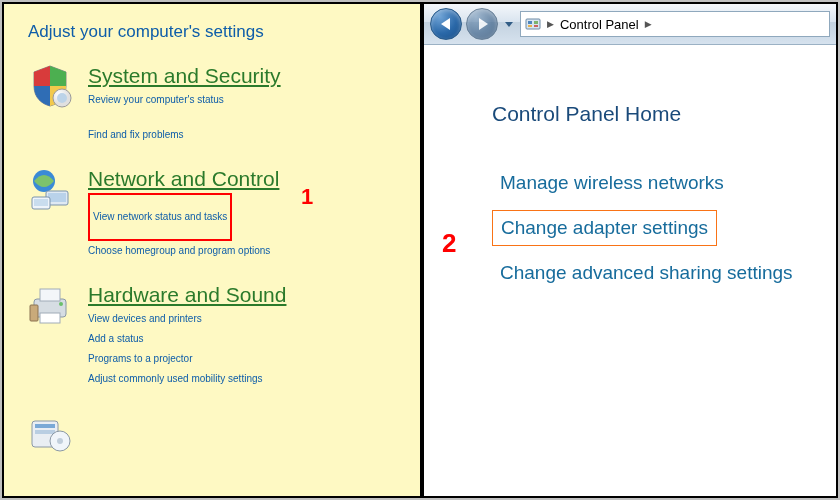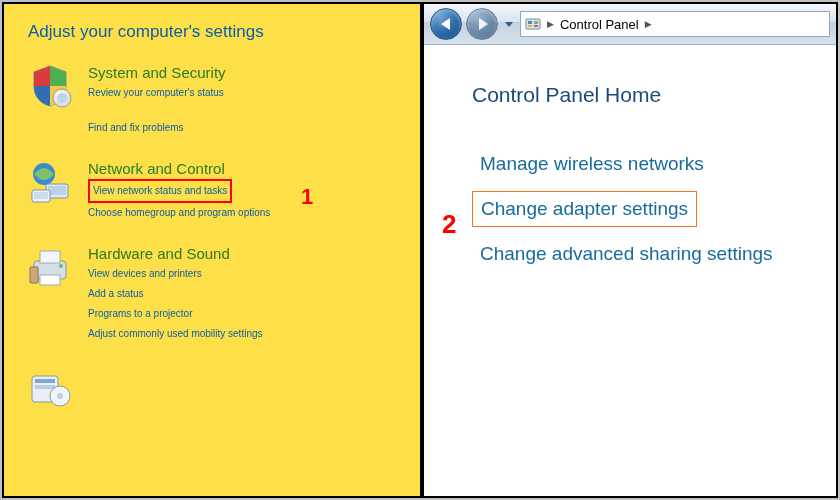--- a/index.html
+++ b/index.html
@@ -26,21 +26,21 @@
     border: 2px solid #000;
     background: #fff;
   }
 
   
   .left-pane {
     width: 418px;
     height: 100%;
     box-sizing: border-box;
     border-right: 2px solid #000;
-    background: #fde047;
+    background: #fef9c3;
     padding: 18px 0 0 24px;
     position: relative;
   }
   .page-title {
     color: #0e5da9;
     font-size: 17px;
   }
 
   .category {
     display: flex;
@@ -51,34 +51,35 @@
     width: 44px;
     height: 44px;
     flex: none;
     margin-right: 16px;
   }
   .cat-body {
     flex: 1;
   }
   .cat-heading {
     color: #2b7a2b;
-    font-size: 15px;
+    font-size: 21px;
     margin-bottom: 2px;
+    text-decoration: underline;
   }
   .cat-links .link {
     color: #0e5da9;
     font-size: 10px;
     line-height: 20px;
     display: inline-block;
     cursor: pointer;
   }
 
   .red-box {
     border: 2px solid #ff0000;
-    padding: 0 3px;
+    padding: 12px 3px;
   }
   .annotation {
     color: #ff0000;
     font-weight: 700;
     font-size: 22px;
   }
   .annotation.one {
     position: absolute;
     left: 297px;
     top: 180px;
@@ -157,23 +158,24 @@
     width: 16px;
     height: 16px;
   }
   .addr-sep {
     color: #555;
     font-size: 9px;
   }
   .addr-seg { cursor: pointer; }
 
   .rp-body {
-    padding: 38px 22px 0 48px;
+    padding: 38px 22px 0 68px;
     position: relative;
     font-size: 18px;
+    margin-top: 19px;
   }
   .rp-heading {
     color: #1a4a7a;
     font-size: 21px;
     margin-bottom: 40px;
   }
   .rp-link {
     color: #176c9c;
     font-size: 19px;
     line-height: 30px;

